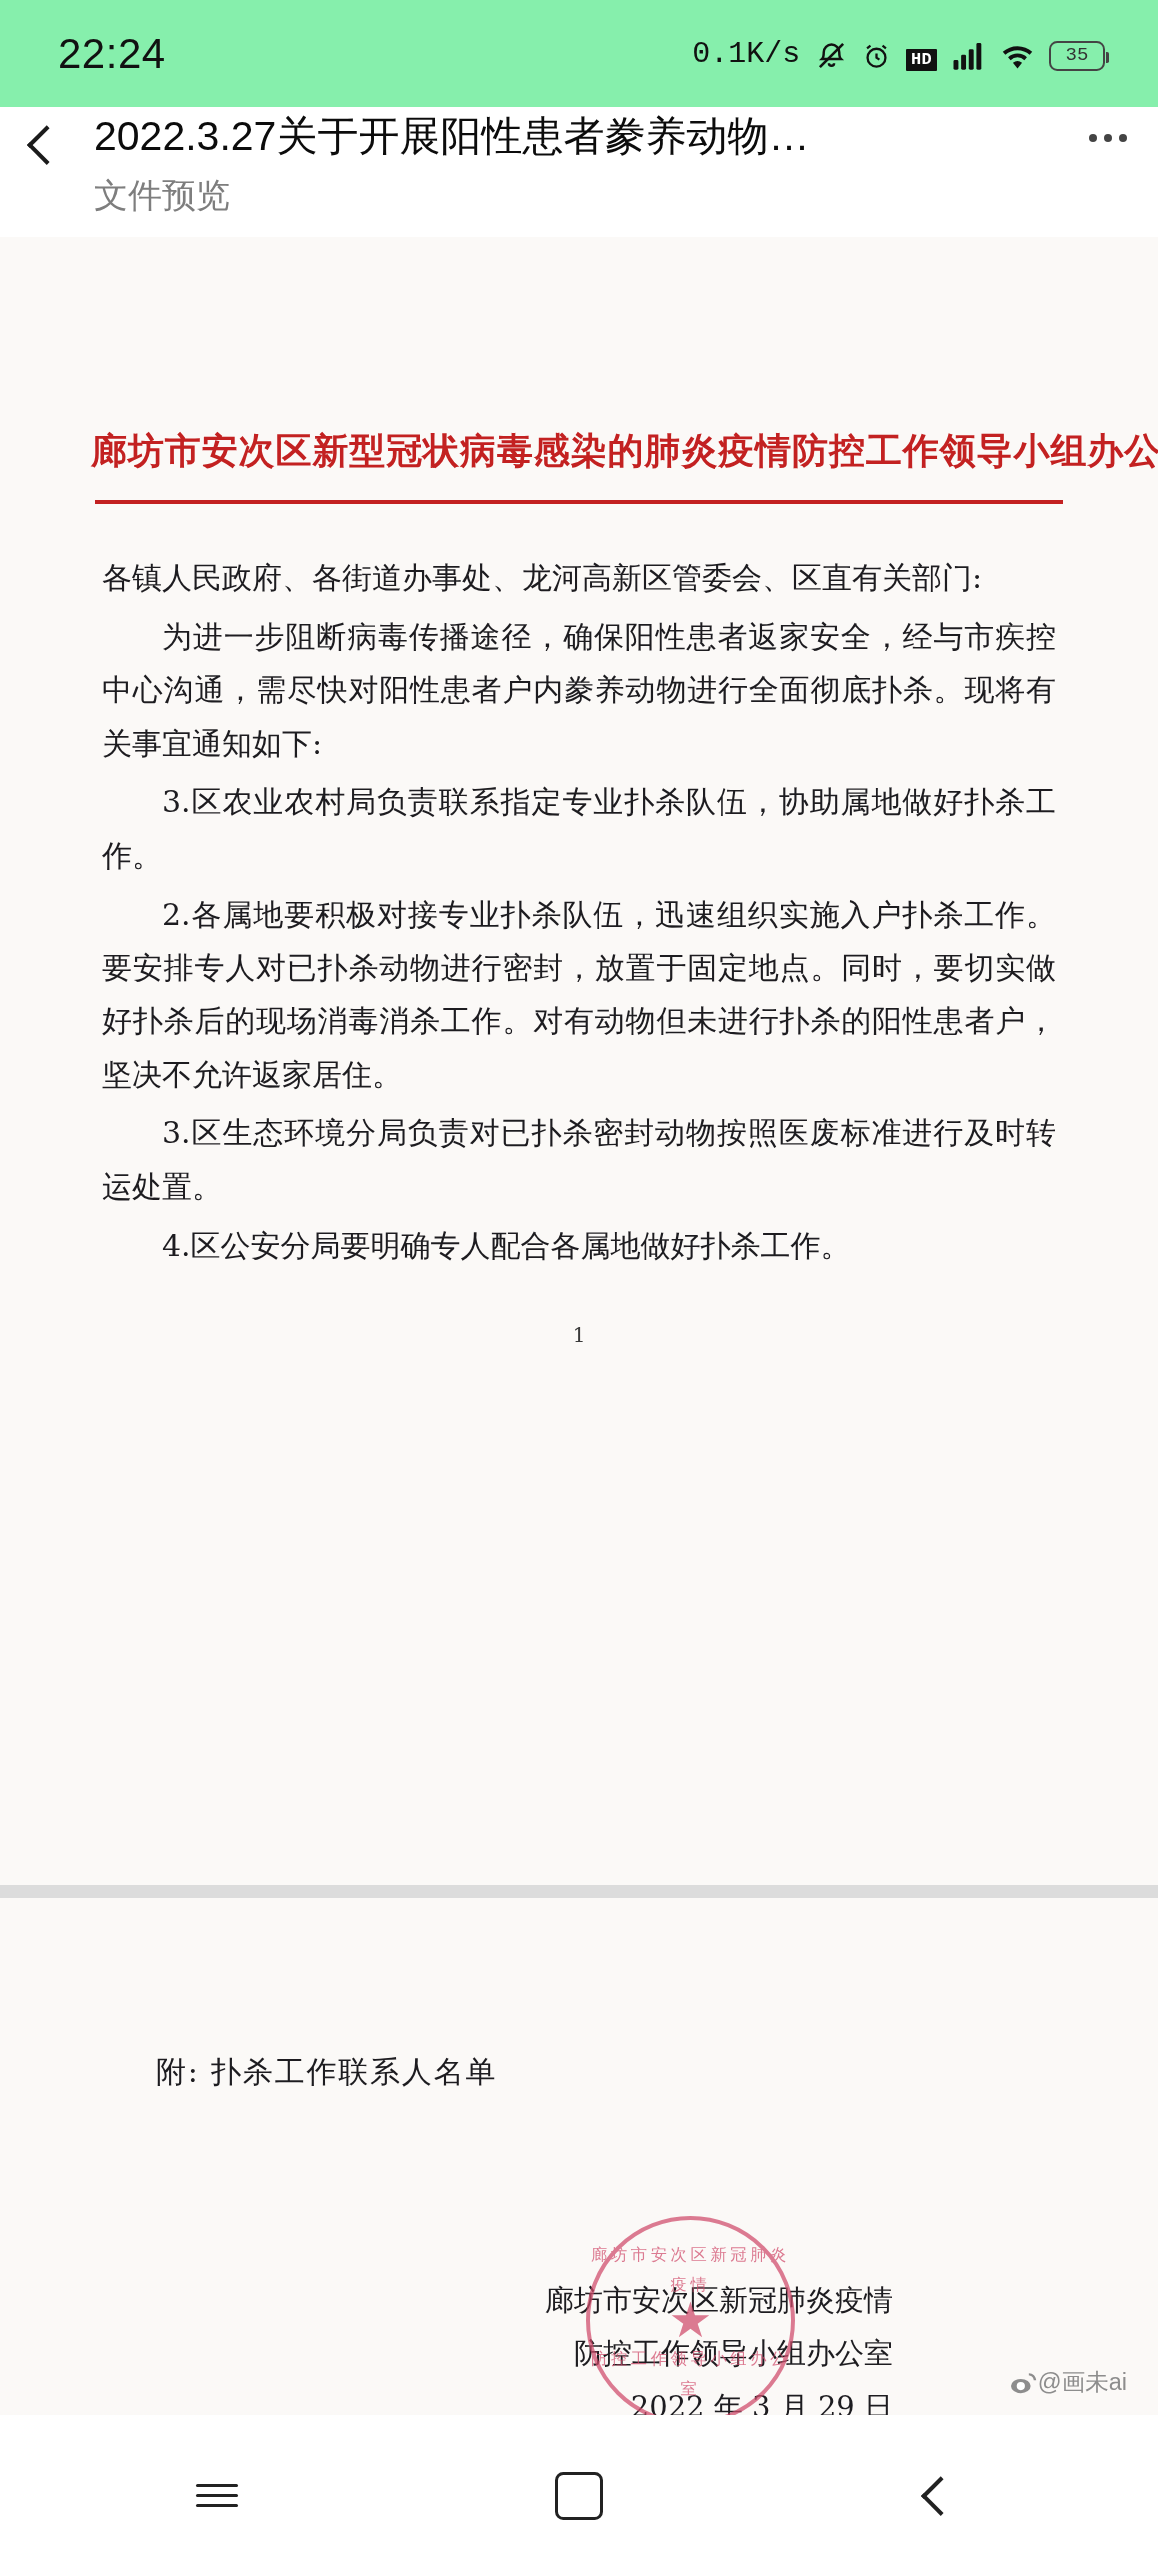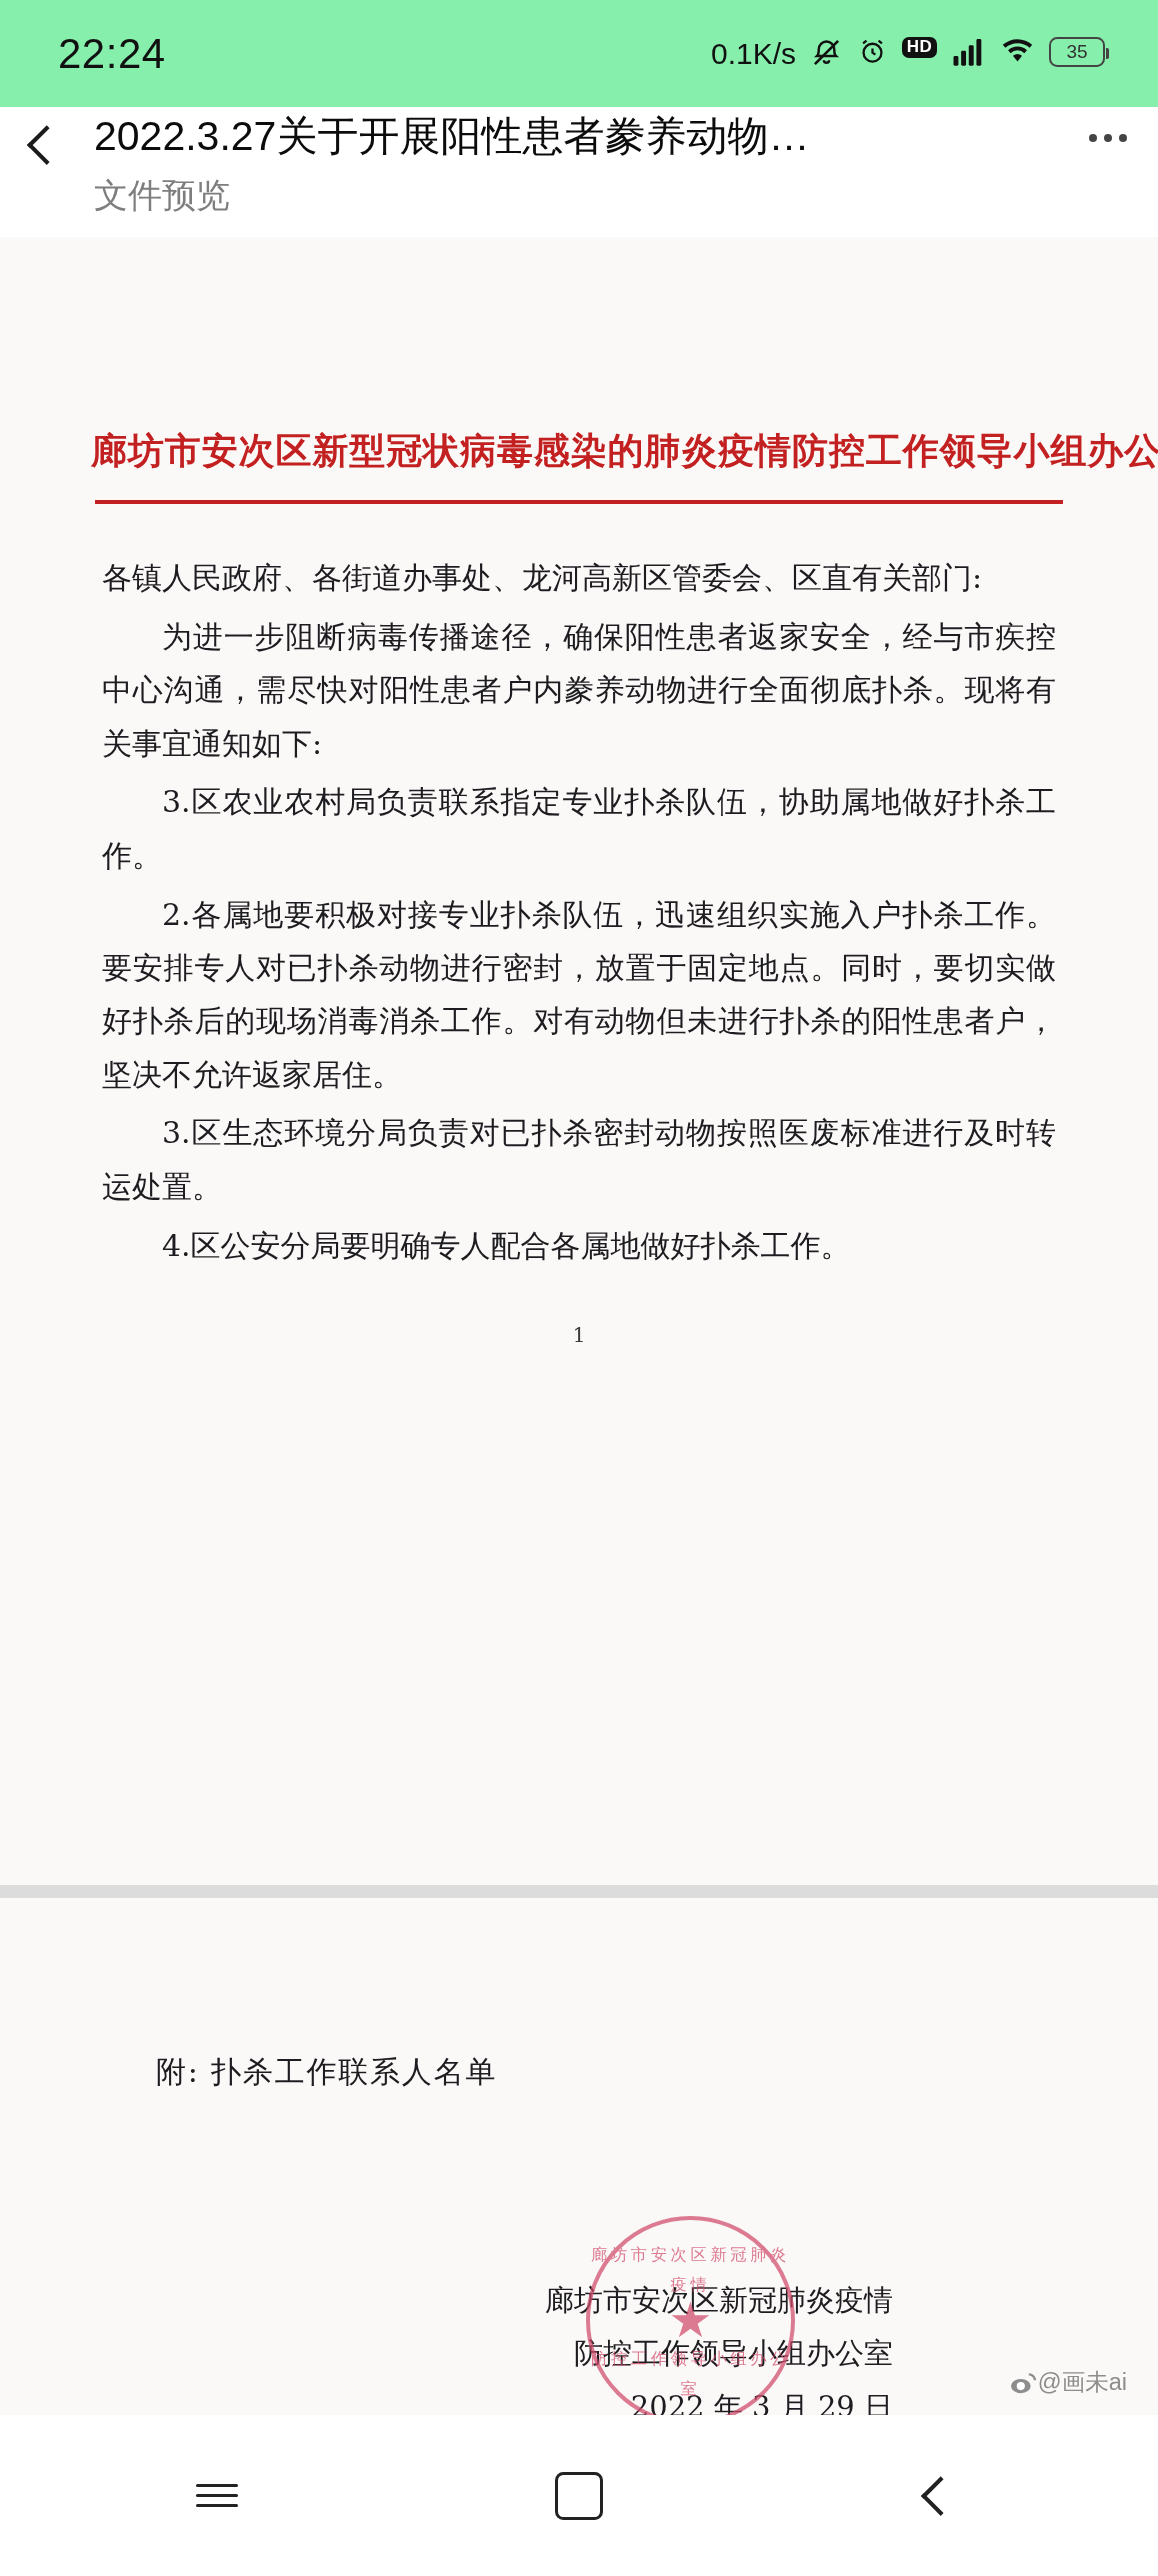--- a/index.html
+++ b/index.html
@@ -27,42 +27,43 @@
     box-sizing: border-box;
   }
   .status-left {
     font-size: 42px;
     color: #111;
     letter-spacing: 0.5px;
     font-family: "Liberation Sans", sans-serif;
   }
   .status-right {
     display: flex;
-    align-items: flex-start;
+    align-items: flex-end;
     gap: 15.4px;
+    font-family: Liberation Mono, monospace;
   }
   .net-speed {
     font-size: 30px;
     color: #111;
   }
   .sb-icon {
     display: inline-block;
     position: relative;
   }
   
   .ic-mute {
     width: 31px; height: 31px;
   }
   .ic-mute svg, .ic-alarm svg, .ic-wifi svg, .ic-signal svg { display:block; }
   .ic-hd {
     font-size: 17px;
     font-weight: bold;
     color: #fff;
     background: #111;
-    border-radius: 7px;
+    border-radius: 1px;
     padding: 0.9px 4.5px;
     line-height: 1.15;
     letter-spacing: 0.5px;
   }
   .battery {
     width: 56px;
     height: 30px;
     border: 2.7px solid #444;
     border-radius: 8.2px;
     position: relative;

